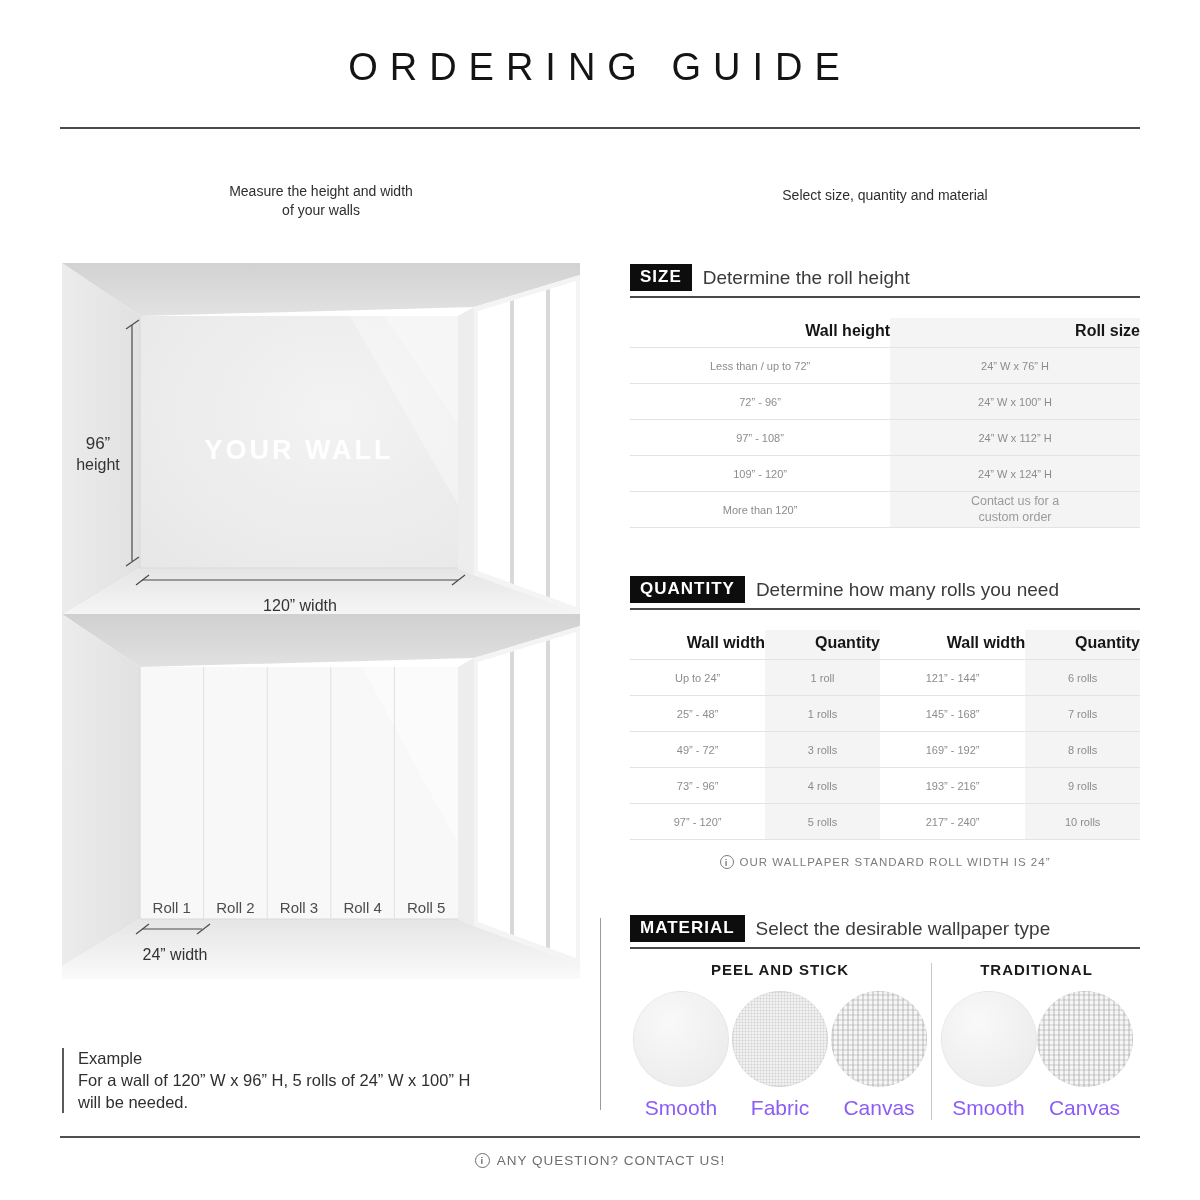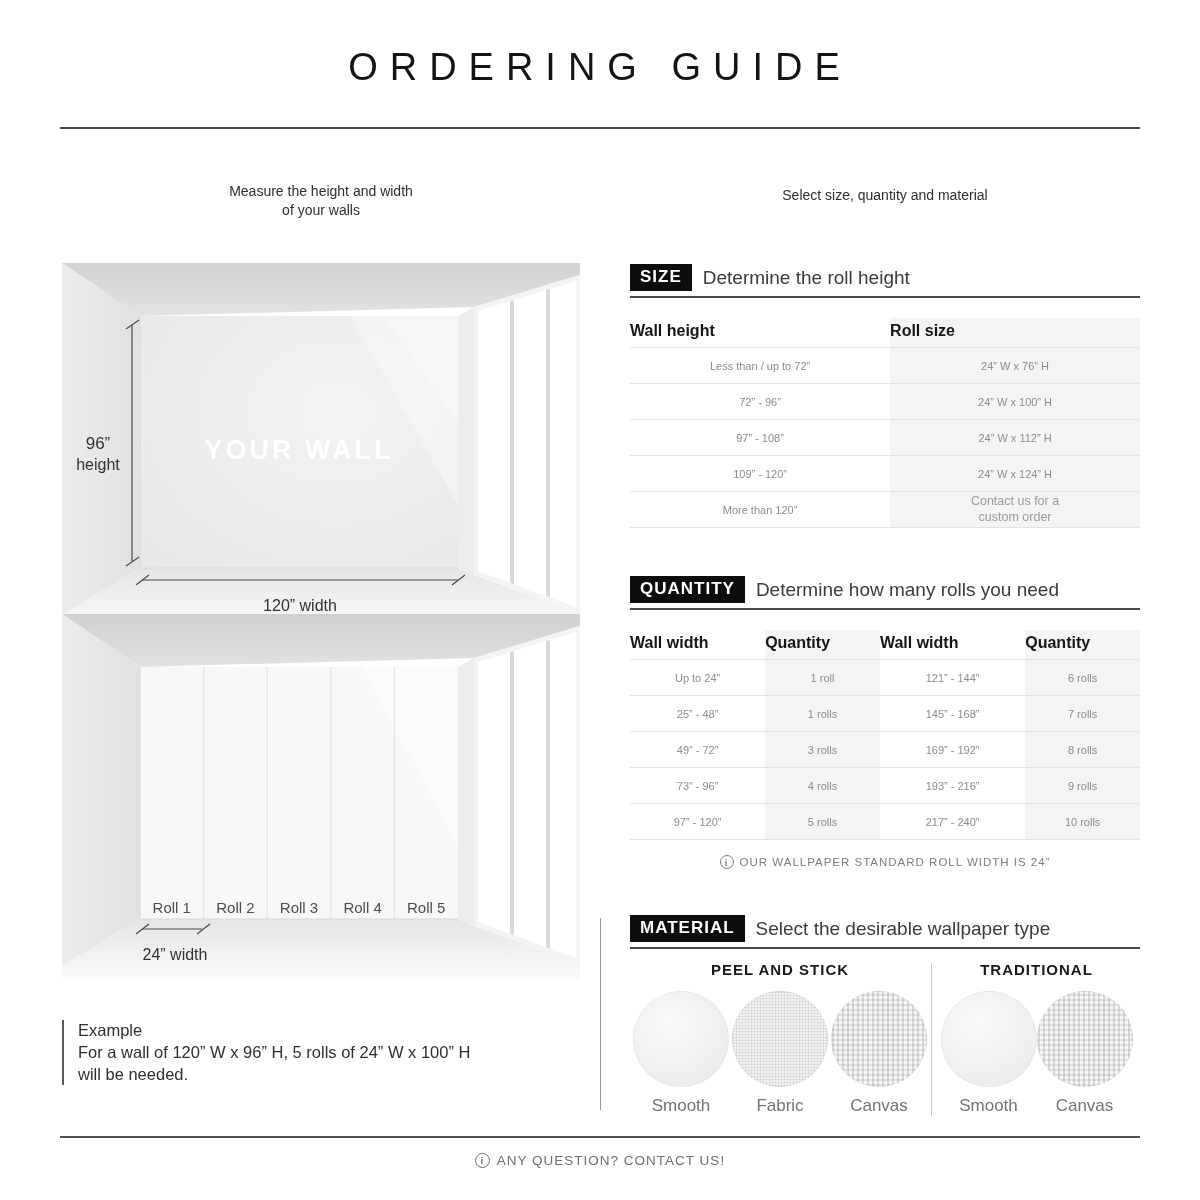--- a/index.html
+++ b/index.html
@@ -22,38 +22,38 @@
   .room1 { top:263px; }
   .room2 { top:614px; }
   .room-svg { width:100%; height:100%; display:block; }
   .room-svg text { font-family:"Liberation Sans", sans-serif; }
   .dim  { font-size:16px; fill:#333; text-anchor:middle; }
   .dim-big { font-size:17px; fill:#333; text-anchor:middle; }
   .wall-text { font-size:27px; font-weight:bold; fill:#ffffff; letter-spacing:3px; text-anchor:middle; }
   .roll-label { font-size:15px; fill:#4c4c4c; text-anchor:middle; }
 
   
-  .example { position:absolute; left:62px; top:1020px; width:500px;
+  .example { position:absolute; left:62px; top:1048px; width:500px;
     border-left:2px solid #5a5a5a; padding-left:14px;
     font-size:16.5px; color:#2f2f2f; line-height:1.32; }
 
   
   .section { position:absolute; left:630px; width:510px; }
   .size-section { top:264px; }
   .quantity-section { top:576px; }
   .material-section { top:915px; }
   .section-header { display:flex; align-items:center; gap:11px;
     border-bottom:2px solid #4a4a4a; padding-bottom:5px; }
   .badge { background:#0d0d0d; color:#ffffff; font-size:17px; font-weight:600;
     letter-spacing:1px; padding:3px 10px 4px; white-space:nowrap; }
   .section-subtitle { font-size:19px; color:#3b3b3b; }
 
   
   table { width:100%; border-collapse:collapse; margin-top:20px; table-layout:fixed; }
-  th { font-size:16px; font-weight:700; color:#161616; text-align:left; padding:4px 0 7px; }
+  th { font-size:16px; font-weight:700; color:#161616; text-align:right; padding:4px 0 7px; }
   td { font-size:11px; color:#8c8c8c; text-align:center; height:36px; }
   tbody tr { border-top:1px solid #e3e3e3; }
   tbody tr:last-child { border-bottom:1px solid #e3e3e3; }
   .shade { background:#f4f4f4; }
   .small-cell { font-size:12.5px; line-height:1.25; color:#9a9a9a; }
   .small-cell span { display:inline-block; max-width:130px; }
   .size-table col.c1 { width:51%; } .size-table col.c2 { width:49%; }
   .qty-table col.q1 { width:26.5%; } .qty-table col.q2 { width:22.5%; }
   .qty-table col.q3 { width:28.5%; } .qty-table col.q4 { width:22.5%; }
 
@@ -79,21 +79,21 @@
   .swatch-row { display:flex; justify-content:space-evenly; margin-top:13px; }
   .swatch-item { display:flex; flex-direction:column; align-items:center; }
   .swatch { width:96px; height:96px; border-radius:50%; border:1px solid rgba(0,0,0,0.035); }
   .swatch.smooth { background:radial-gradient(circle at 38% 32%, #f9f9f9, #efefef 62%, #e9e9e9); }
   .swatch.fabric { background-color:#f1f1f1;
     background-image:repeating-linear-gradient(90deg, rgba(185,185,185,.28) 0 1px, transparent 1px 3px),
                      repeating-linear-gradient(0deg, rgba(185,185,185,.28) 0 1px, transparent 1px 3px); }
   .swatch.canvas { background-color:#f6f6f6;
     background-image:repeating-linear-gradient(90deg, rgba(160,160,160,.35) 0 2px, transparent 2px 5px),
                      repeating-linear-gradient(0deg, rgba(175,175,175,.3) 0 2px, transparent 2px 5px); }
-  .swatch-label { margin-top:9px; font-size:17px; color:#737373; }
+  .swatch-label { margin-top:9px; font-size:21px; color:#8b5cf6; }
 
   .column-divider { position:absolute; left:600px; top:918px; height:192px; border-left:1px solid #9a9a9a; }
 </style>
 </head>
 <body>
 
 <div class="page">
 
   <h1 class="page-title">ORDERING GUIDE</h1>
   <div class="title-rule"></div>

